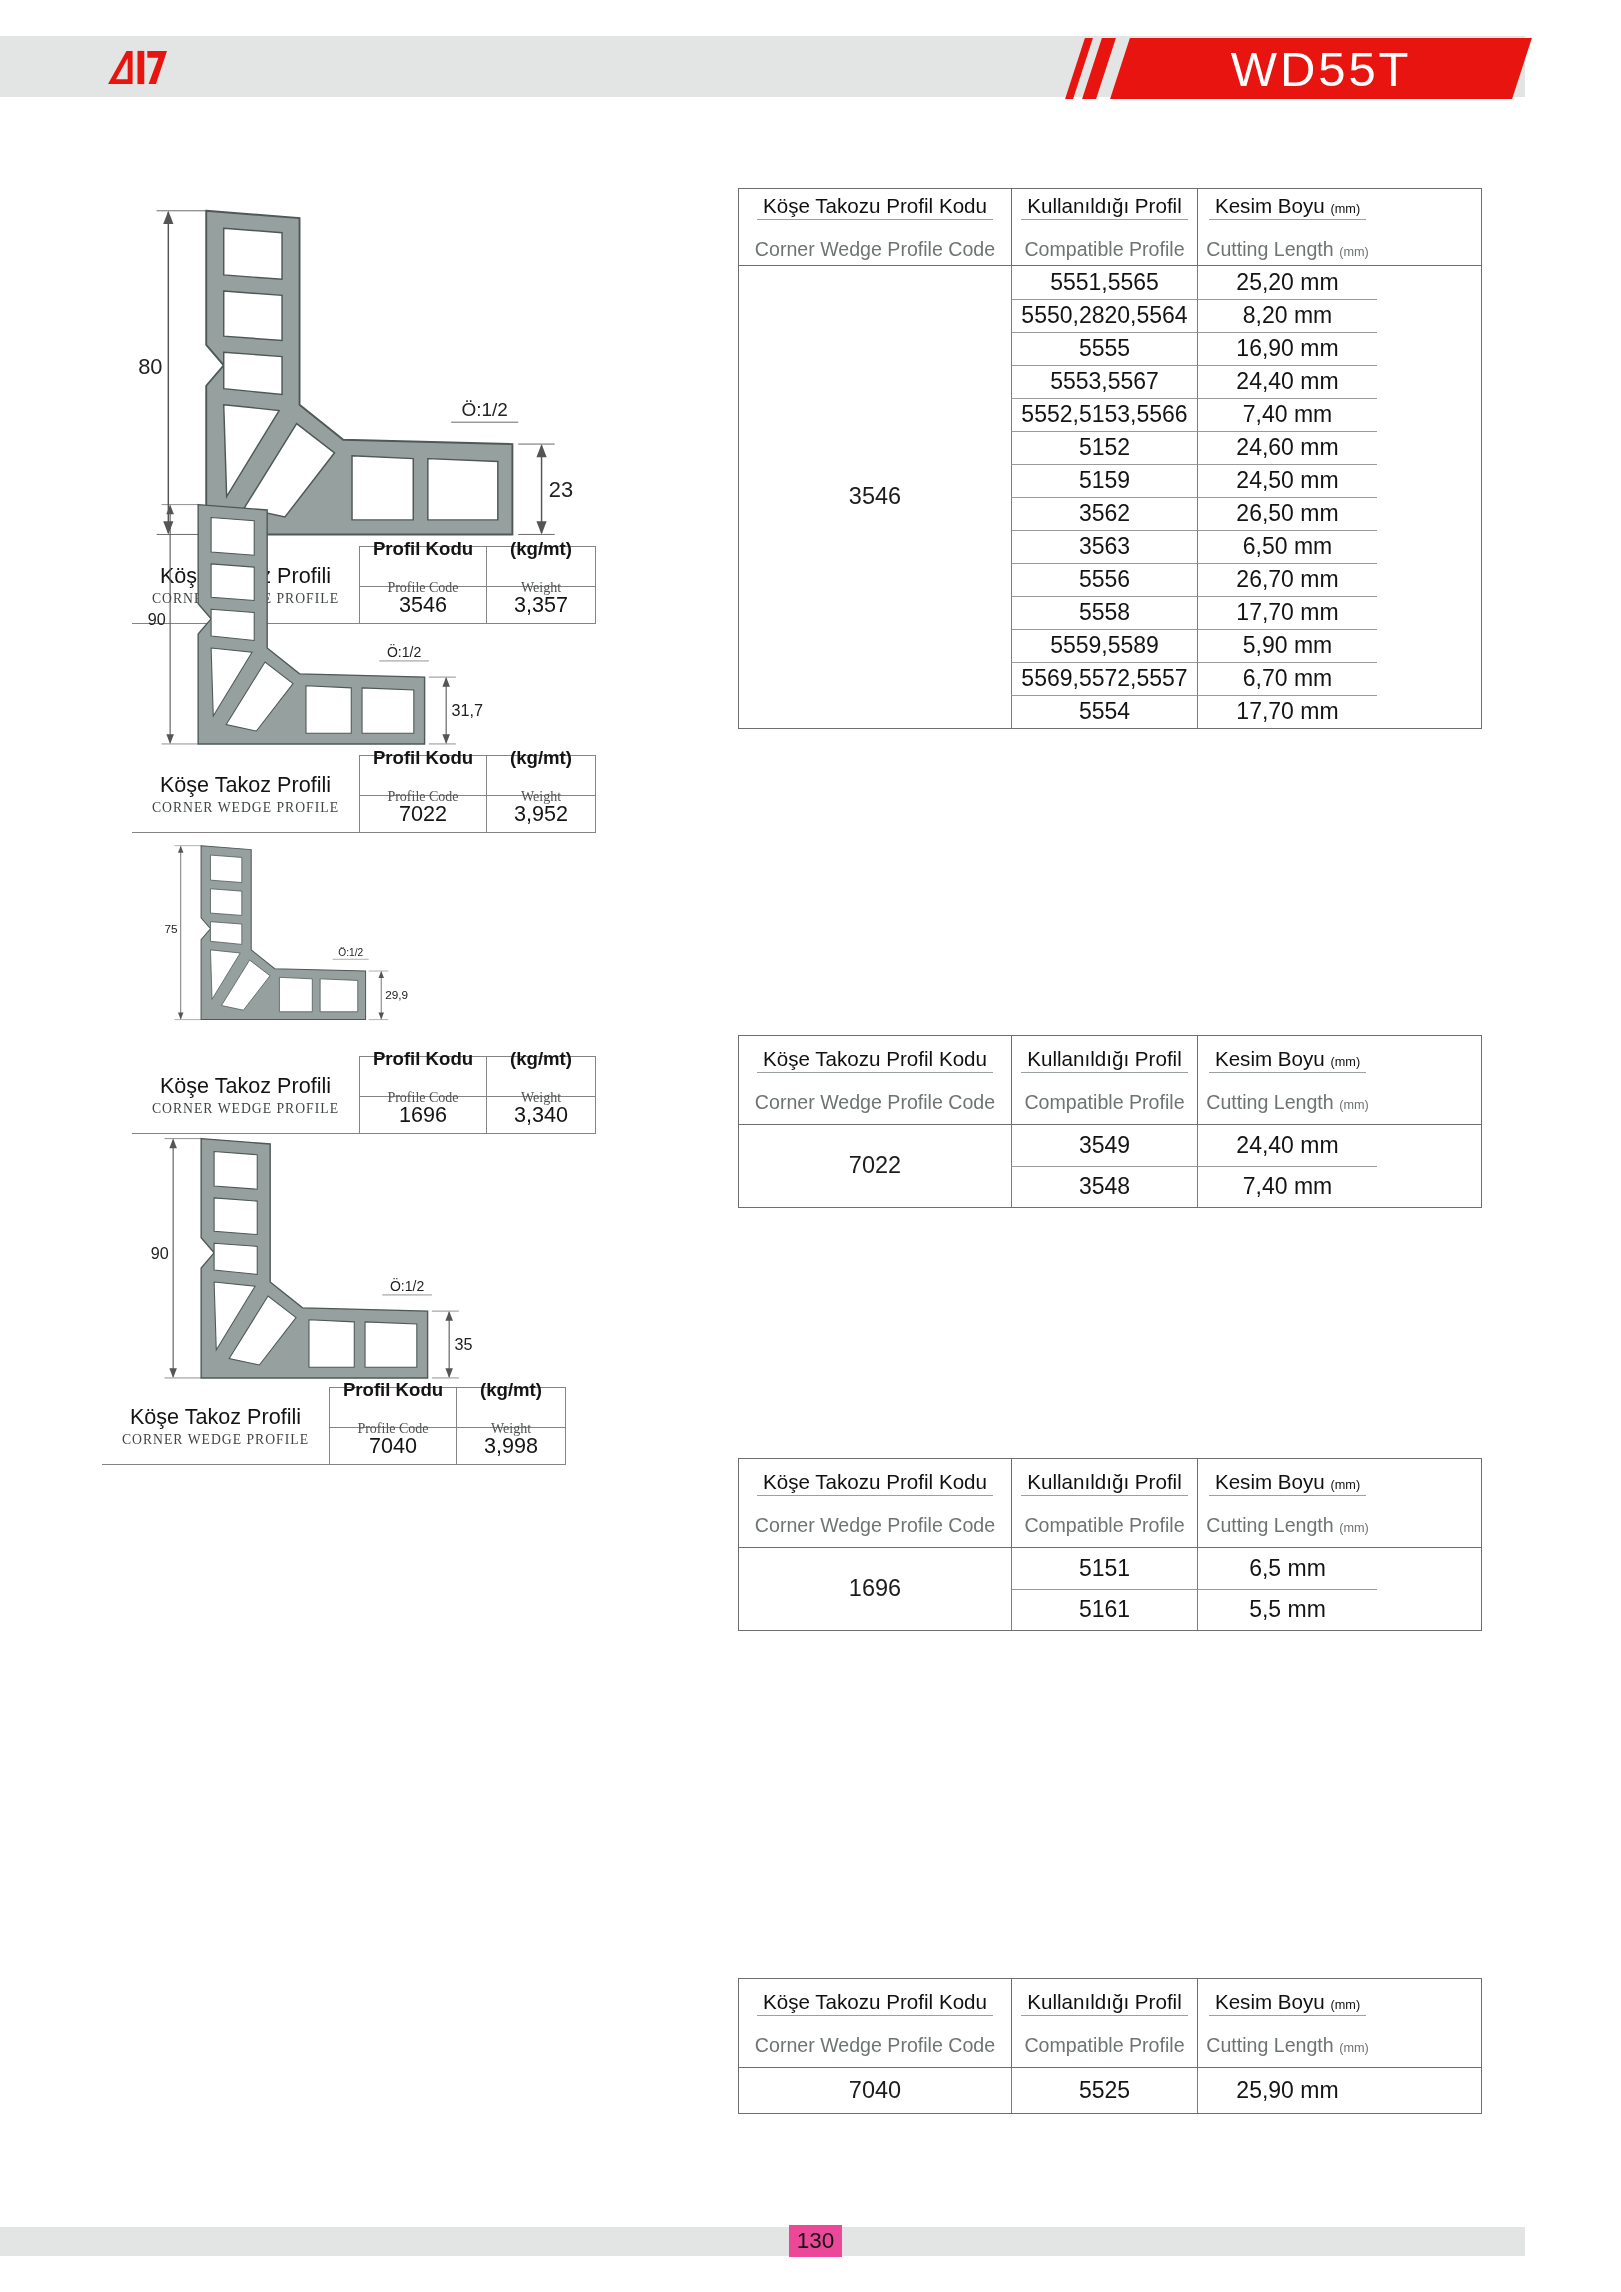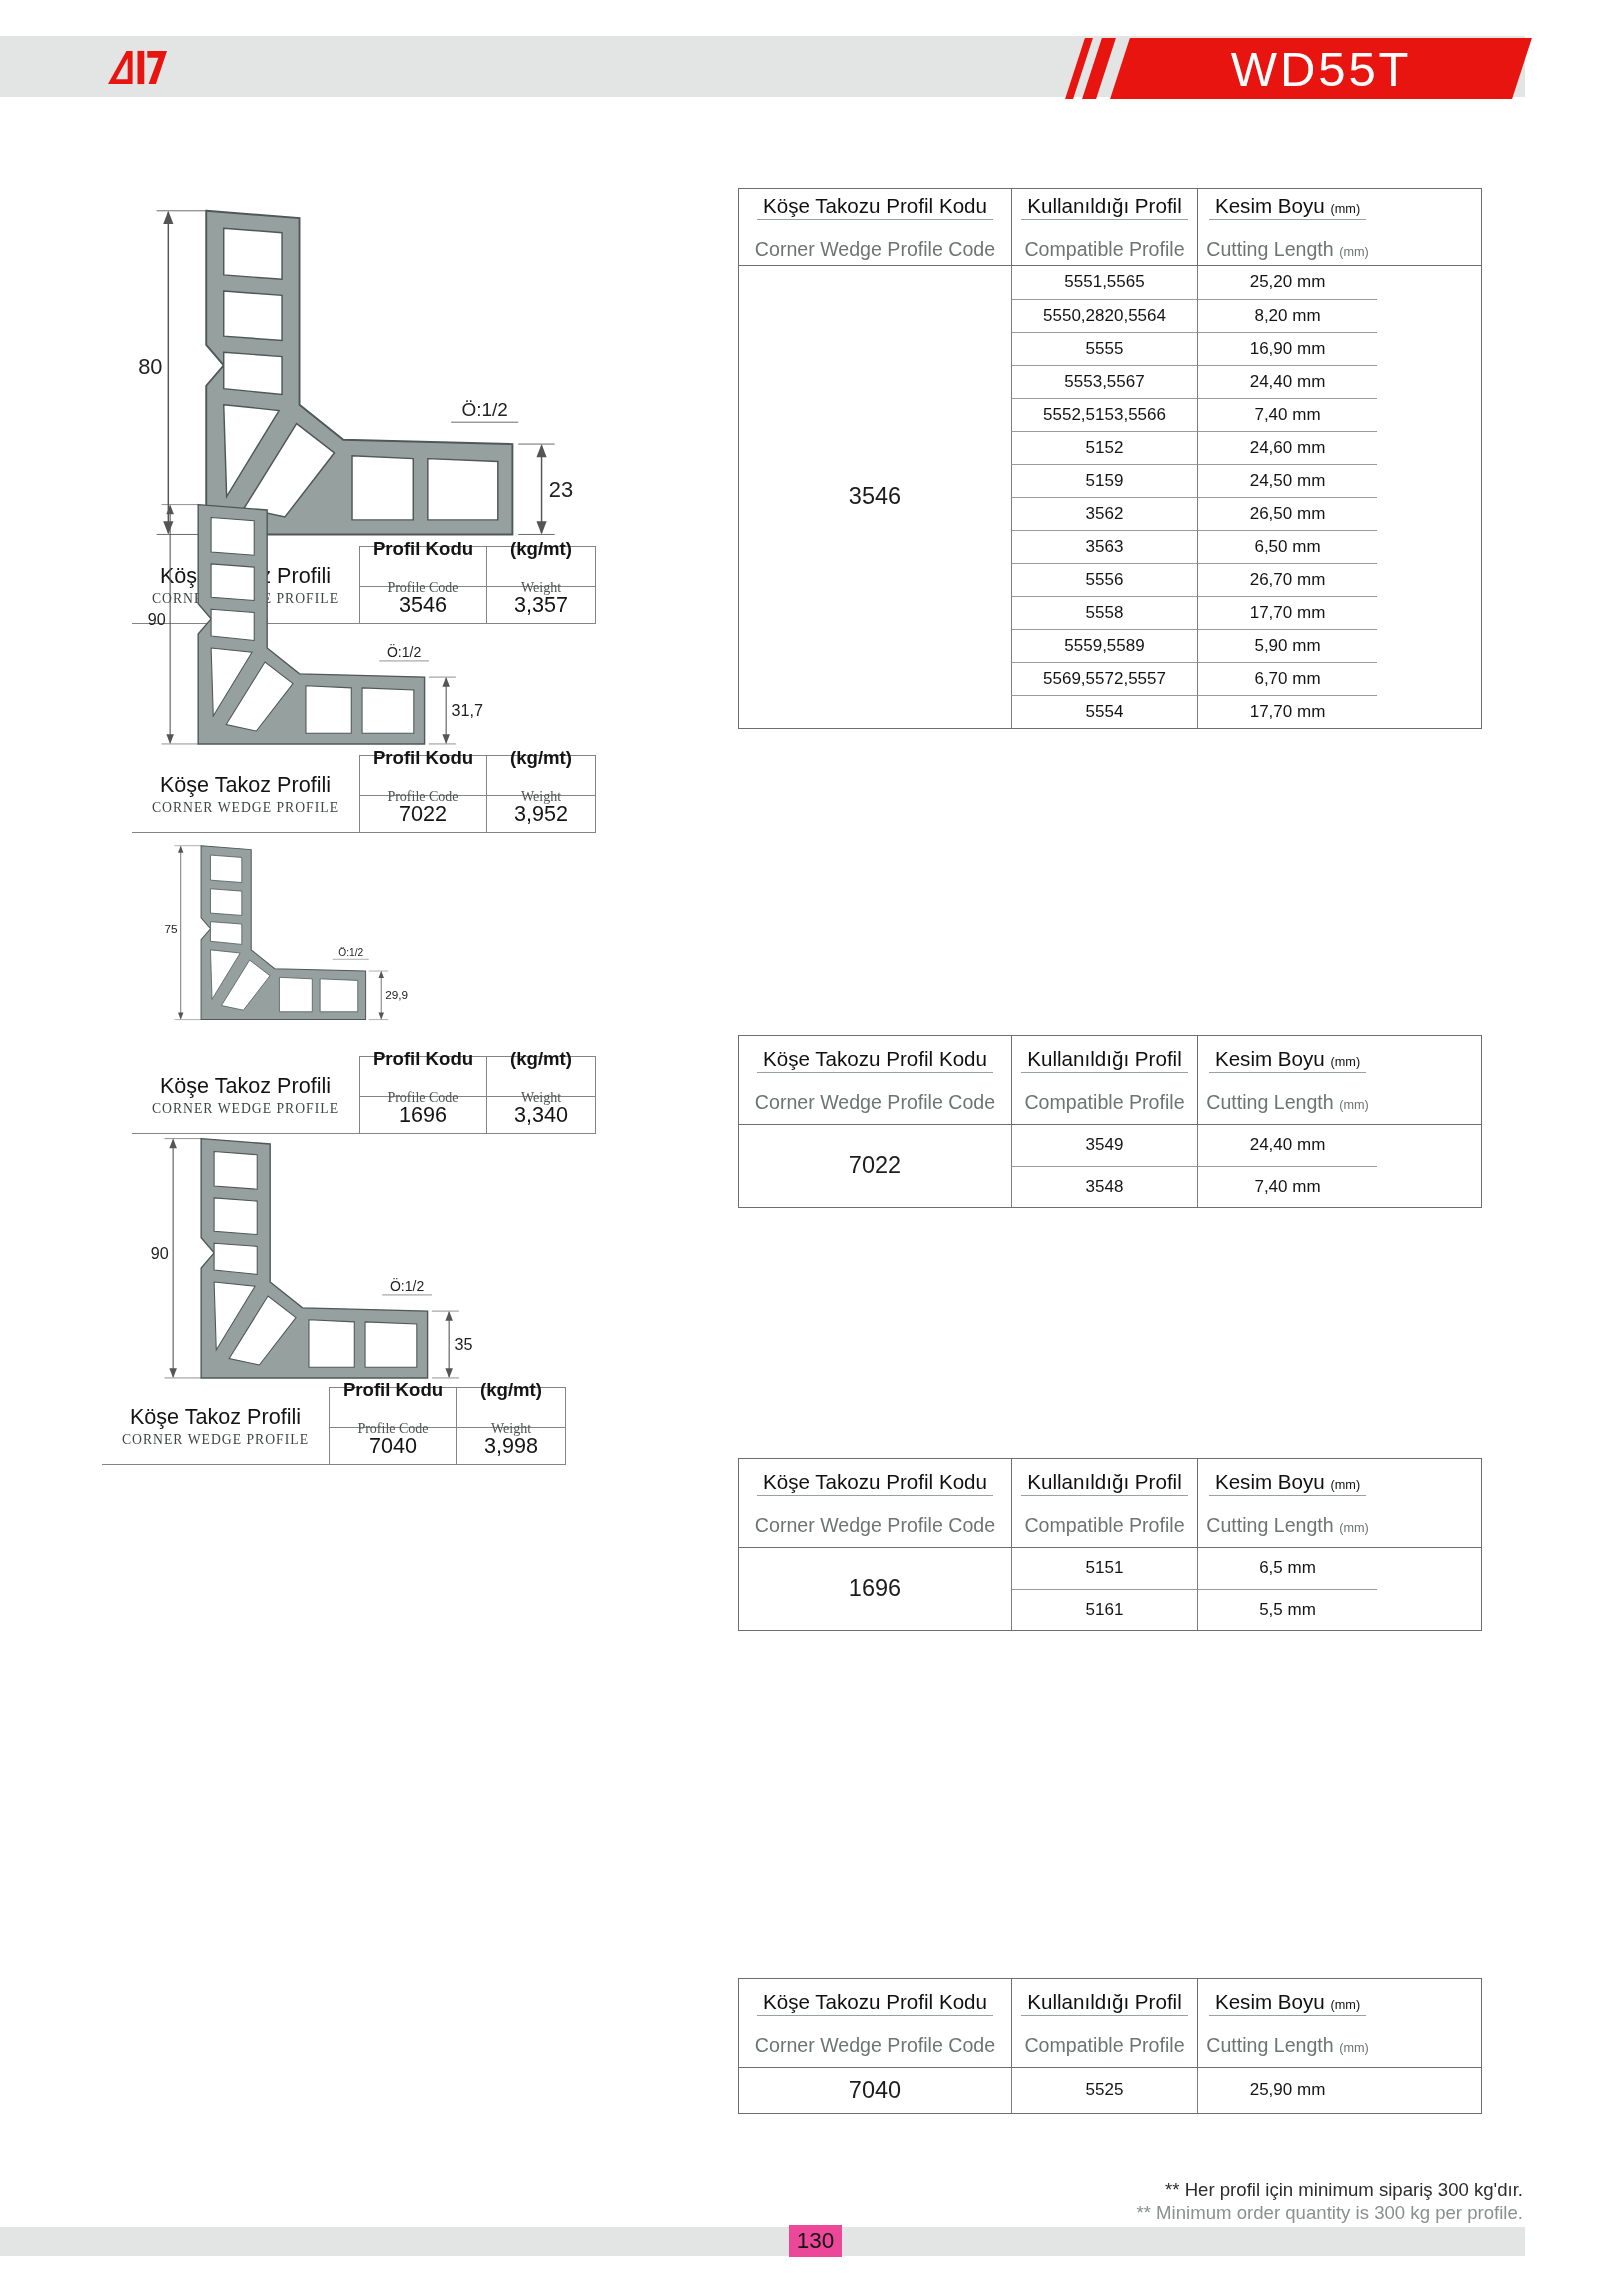--- a/index.html
+++ b/index.html
@@ -55,21 +55,21 @@
   .dth.tall .dth-cell{padding:10.8px 2px 9.8px;}
   .dth-cell + .dth-cell{border-left:1px solid #6e6e6e;}
   .h-tr{font-size:20.6px;color:#101010;display:inline-block;border-bottom:1px solid #9aa09e;padding:0 5.9px 1px;}
   .h-en{font-size:19.6px;color:#6e7472;margin-top:18px;}
   .mm{font-size:12.7px;}
   .dtb{display:grid;grid-template-columns:272px 186px 180px;}
   .dtb .code{grid-column:1;grid-row:1/-1;display:flex;align-items:center;justify-content:center;
              font-size:23.5px;color:#1c1c1c;}
   .dtb .c2{grid-column:2;}
   .dtb .c3{grid-column:3;}
-  .dtb .c2,.dtb .c3{display:flex;align-items:center;justify-content:center;font-size:17px;color:#141414;
+  .dtb .c2,.dtb .c3{display:flex;align-items:center;justify-content:center;font-size:23px;color:#141414;
                     border-left:1px solid #7d7d7d;border-top:1px solid #9b9b9b;}
   .dtb .r0{border-top:none;}
 
   
   #notes{position:absolute;right:98px;top:2178px;text-align:right;line-height:1.25;}
   .note-tr{font-size:18.6px;color:#2c2c2c;}
   .note-en{font-size:18.6px;color:#8b908e;}
   #page-num-box{position:absolute;left:789px;top:2225px;width:53px;height:32px;background:#ec4899;
                 display:flex;align-items:center;justify-content:center;font-size:22.5px;color:#111;}
 </style>
@@ -333,22 +333,18 @@
         <div class="h-en"><span>Cutting Length</span> <span class="mm">(mm)</span></div>
       </div>
     </div>
     <div class="dtb" style="grid-template-rows:repeat(1,45px)">
       <div class="code">7040</div>
       <div class="c2 r0">5525</div>
       <div class="c3 r0">25,90 mm</div>
     </div>
   </div>
 
-  <div id="notes">
-    <div class="note-tr">** Her profil için minimum sipariş 300 kg'dır.</div>
-    <div class="note-en">** Minimum order quantity is 300 kg per profile.</div>
-  </div>
 
   <div id="footer-band" class="band"></div>
   <div id="page-num-box">130</div>
 
 </div>
 
 
 </body></html>

